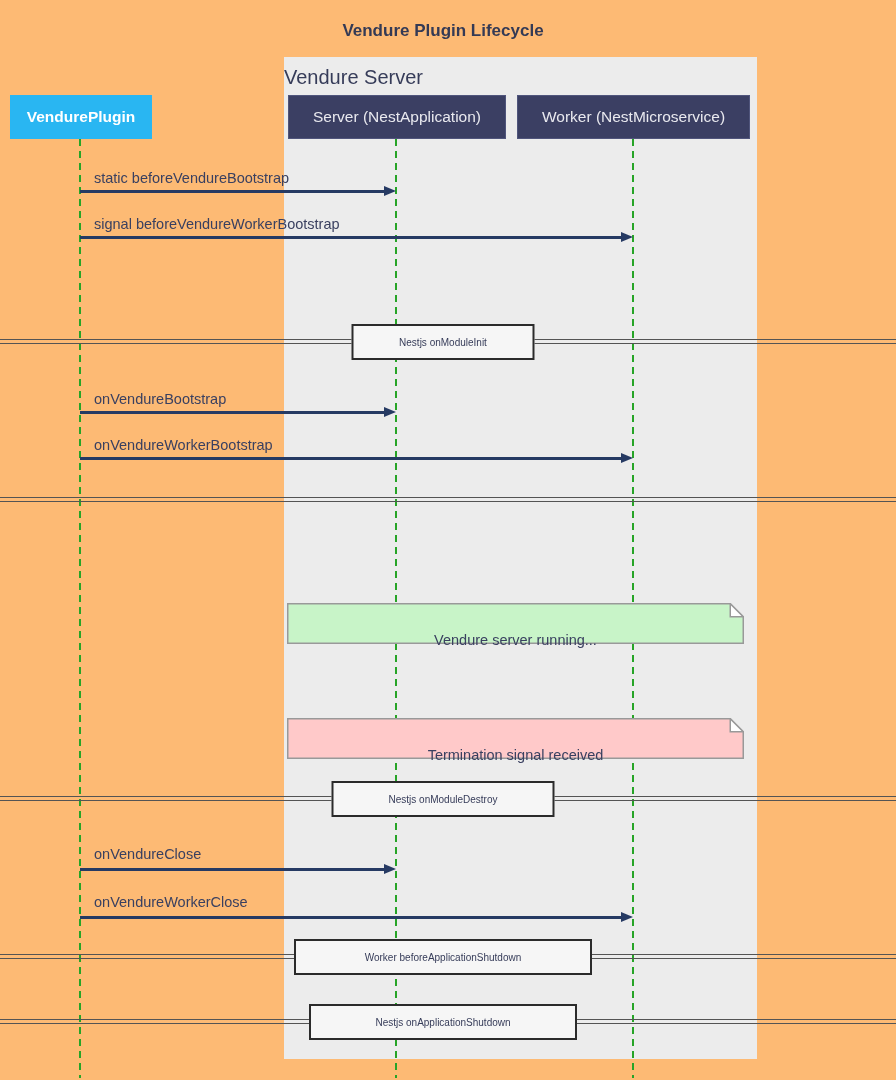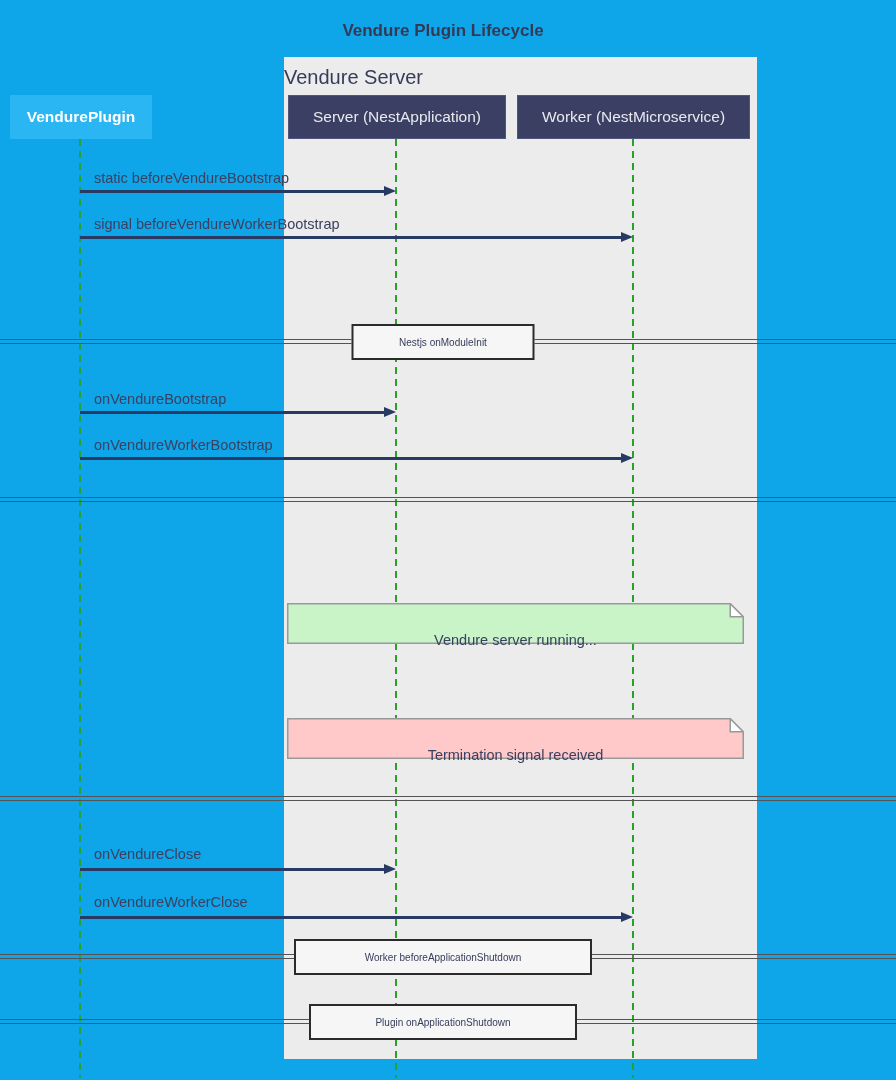--- a/index.html
+++ b/index.html
@@ -1,19 +1,19 @@
 <!DOCTYPE html>
 <html><head>
 <meta charset="utf-8">
 <style>
   html,body { margin:0; padding:0; background:#ffffff; }
   .diagram {
     position:relative; width:896px; height:1080px;
     font-family:"Liberation Sans", sans-serif;
-    background:#0ea5e9; overflow:hidden;
+    background:#fdba74; overflow:hidden;
   }
   .title {
     position:absolute; top:21px; left:443px; transform:translateX(-50%);
     font-size:17px; font-weight:bold; color:#343a55; white-space:nowrap;
   }
   .panel {
     position:absolute; left:284px; top:57px; width:473px; height:1002px;
     background:#ececec;
   }
   .panel-label {
@@ -115,30 +115,33 @@
 
   <div class="note" style="top:718px">
     <svg width="457" height="41" viewBox="0 0 457 41">
       <path d="M0.75,0.75 L443.25,0.75 L456.25,13.75 L456.25,40.25 L0.75,40.25 Z" fill="#ffc9c9" stroke="#999999" stroke-width="1.5"></path>
       <path d="M443.25,0.75 L443.25,13.75 L456.25,13.75 Z" fill="#ffffff" stroke="#999999" stroke-width="1.5"></path>
     </svg>
     <div class="note-text">Termination signal received</div>
   </div>
 
   <div class="divider-line" style="top:796px"></div>
+  <div class="divider-box" style="top:781px; min-width:223px">
+    <span>Nestjs onModuleDestroy</span>
+  </div>
 
   <div class="msg-label" style="left:94px; top:846px">onVendureClose</div>
   <div class="arrow" style="left:80px; top:868px; width:305px"></div>
 
   <div class="msg-label" style="left:94px; top:894px">onVendureWorkerClose</div>
   <div class="arrow" style="left:80px; top:916px; width:542px"></div>
 
   <div class="divider-line" style="top:954px"></div>
   <div class="divider-box" style="top:939px; min-width:298px">
     <span>Worker beforeApplicationShutdown</span>
   </div>
 
   <div class="divider-line" style="top:1019px"></div>
   <div class="divider-box" style="top:1004px; min-width:268px">
-    <span>Plugin onApplicationShutdown</span>
+    <span>Nestjs onApplicationShutdown</span>
   </div>
 
 </div>
 
 </body></html>

